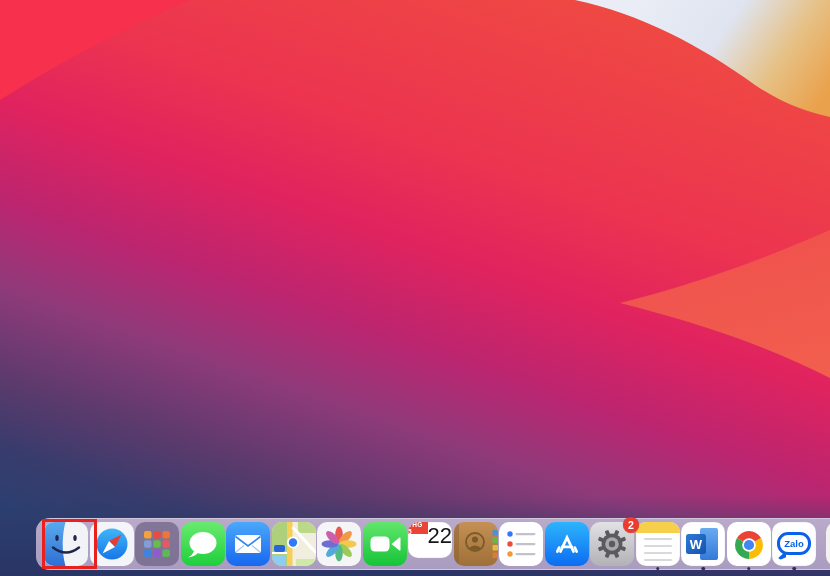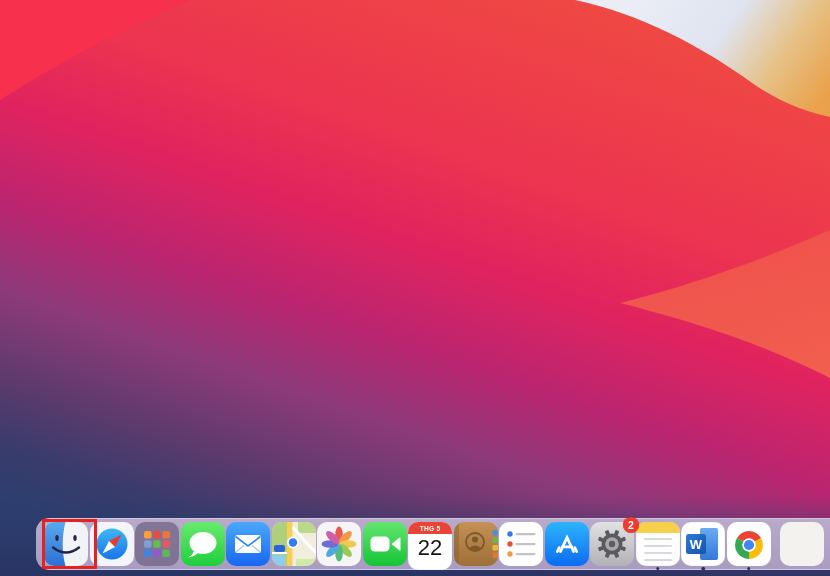--- a/index.html
+++ b/index.html
@@ -18,22 +18,22 @@
   .di svg{display:block;}
   .dot{position:absolute;left:50%;transform:translateX(-50%);bottom:-4px;
     width:3.5px;height:3.5px;border-radius:50%;background:#30304d;}
   .hl{position:absolute;left:42px;top:519px;width:55px;height:50px;
     box-sizing:border-box;border:3px solid #e8211c;z-index:6;}
   .badge{position:absolute;top:-5px;right:-5px;width:16px;height:16px;
     border-radius:50%;background:#ee3b30;color:#fff;font-size:10.5px;
     font-weight:bold;display:flex;align-items:center;justify-content:center;
     z-index:2;box-shadow:0 0 1px rgba(0,0,0,.4);}
   
-  .cal{width:44px;height:48px;border-radius:10px;background:#fff;overflow:hidden;
-    display:flex;flex-direction:column;box-shadow:inset 0 0 0 .5px rgba(0,0,0,.08);}
+  .cal{width:44px;height:36px;border-radius:10px;background:#fff;overflow:hidden;
+    display:flex;flex-direction:row;box-shadow:inset 0 0 0 .5px rgba(0,0,0,.08);}
   .cal-h{height:12px;background:#e94435;color:#fff;font-size:6.5px;font-weight:700;
     letter-spacing:.3px;display:flex;align-items:center;justify-content:center;}
   .cal-d{flex:1;display:flex;align-items:flex-start;justify-content:center;
     font-size:22px;font-weight:300;color:#151517;line-height:1;padding-top:3px;}
   
   .notes{width:44px;height:44px;border-radius:10px;background:#fff;overflow:hidden;
     box-shadow:inset 0 0 0 .5px rgba(0,0,0,.08);}
   .notes-h{height:11px;background:#f6cf4b;}
   .notes-l{height:2px;background:#d8d8dd;margin:5px 8px 0 8px;border-radius:1px;}
   
@@ -348,20 +348,27 @@
           <path d="M9.9,16 A14,14 0 0 1 34.1,16 L22,23 Z" fill="#ea4335"></path>
           <path d="M9.9,16 A14,14 0 0 0 22,37 L22,23 Z" fill="#34a853"></path>
           <path d="M22,37 A14,14 0 0 0 34.1,16 L22,23 Z" fill="#fbbc05"></path>
           <circle cx="22" cy="23" r="6.8" fill="#fff"></circle>
           <circle cx="22" cy="23" r="5.1" fill="#4285f4"></circle>
         </g>
       </svg>
       <span class="dot"></span>
     </div>
 
+    <div class="di">
+      <div class="zalot">
+        <div class="zalo-tail"></div>
+        <div class="zalo-b">Zalo</div>
+      </div>
+      <span class="dot"></span>
+    </div>
 
     <div class="di sliver"></div>
 
   </div>
 
   <div class="hl"></div>
 
 </div>
 
 </body></html>

